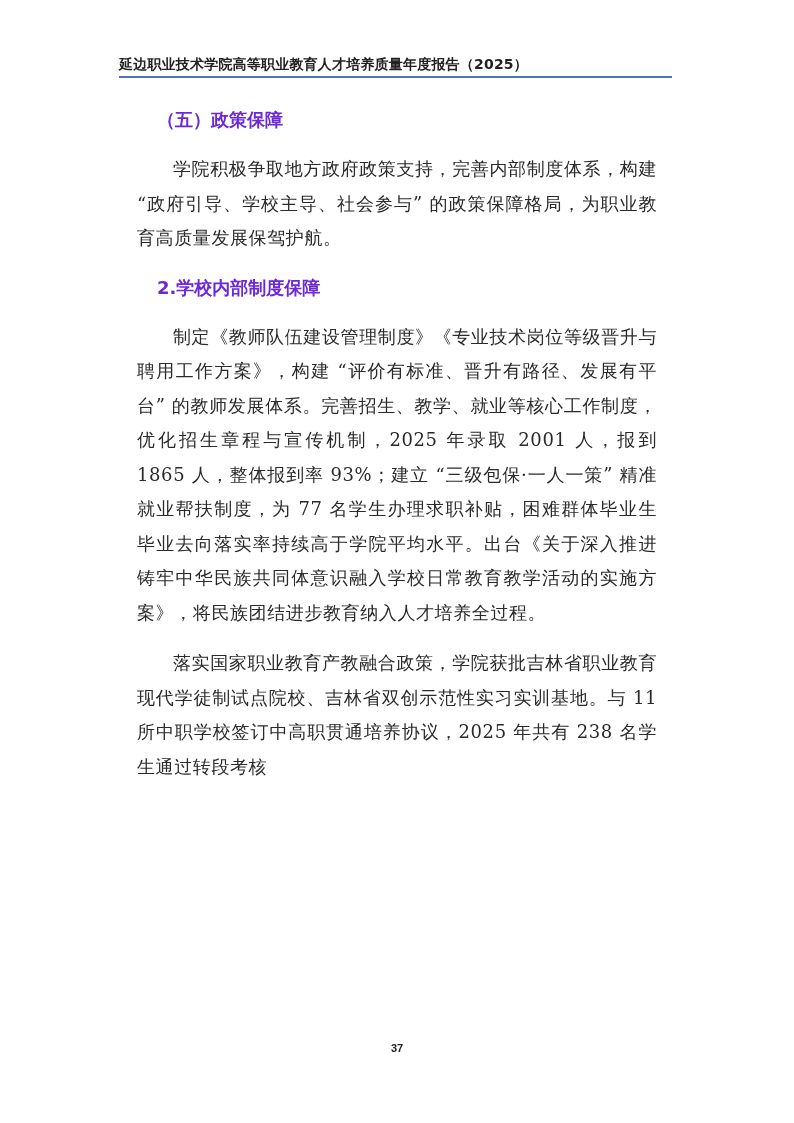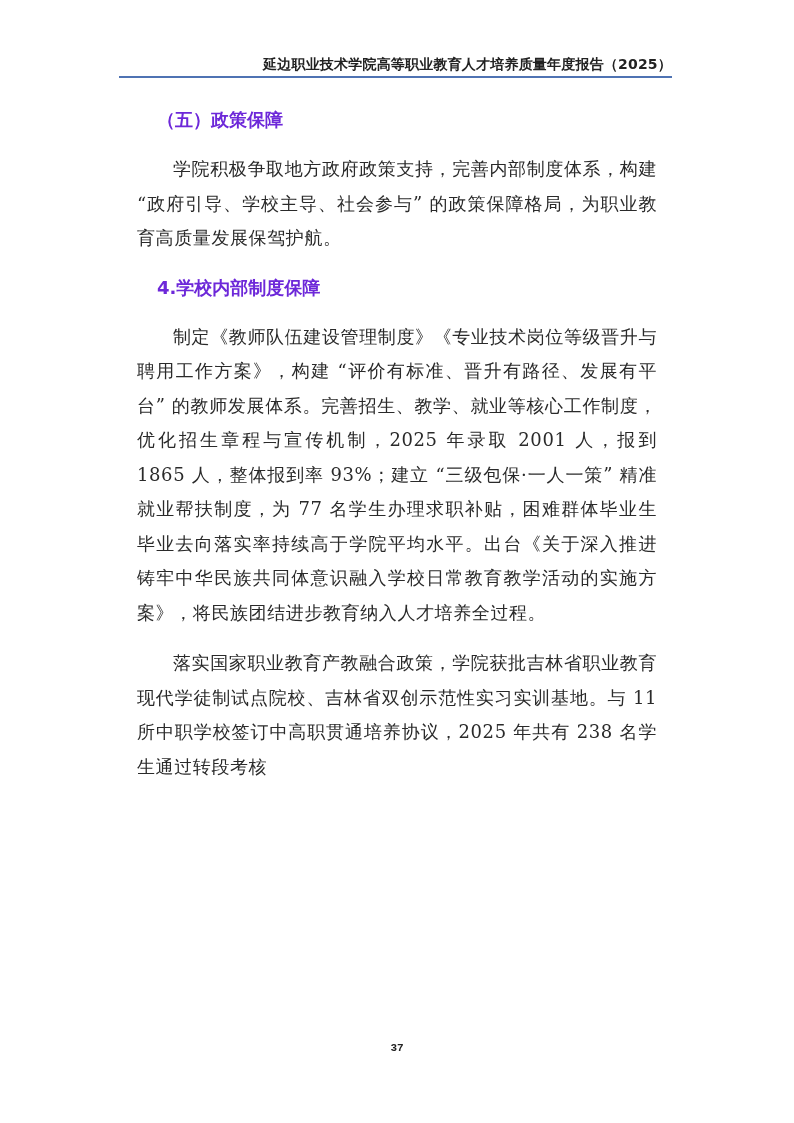--- a/index.html
+++ b/index.html
@@ -1,33 +1,33 @@
 <!DOCTYPE html>
 <html><head>
 <meta charset="utf-8">
 <style>
   html, body { margin: 0; padding: 0; background: #ffffff; }
   body { width: 794px; height: 1123px; position: relative; overflow: hidden; font-family: "DejaVu Serif", "Liberation Serif", serif; color: #222; }
-  .header { position: absolute; left: 119px; top: 56px; width: 553px; text-align: right; font-family: "DejaVu Sans", "Liberation Sans", sans-serif; font-size: 14px; font-weight: bold; color: #222; letter-spacing: 0.2px; }
+  .header { position: absolute; left: 119px; top: 56px; width: 553px; text-align: left; font-family: "DejaVu Sans", "Liberation Sans", sans-serif; font-size: 14px; font-weight: bold; color: #222; letter-spacing: 0.2px; }
   .header-rule { position: absolute; left: 119px; top: 76px; width: 553px; height: 2px; background: #4f73b3; }
   .content { position: absolute; left: 121px; top: 104px; width: 552px; }
   .h2 { font-family: "DejaVu Sans", "Liberation Sans", sans-serif; font-weight: bold; font-size: 18px; line-height: 32px; height: 32px; margin: 0 0 1px 0; padding-left: 36px; color: #6d28d9; }
   .p { font-size: 18px; line-height: 34.5px; text-indent: 36px; text-align: justify; margin: 16px; letter-spacing: 0.6px; color: #2a2a2a; }
-  .page-num { position: absolute; left: 0; width: 794px; top: 1042px; text-align: center; font-family: Liberation Mono, monospace; font-weight: bold; font-size: 11px; color: #222; }
+  .page-num { position: absolute; left: 0; width: 794px; top: 1042px; text-align: center; font-family: Liberation Sans, sans-serif; font-weight: bold; font-size: 11px; color: #222; }
 </style>
 </head>
 <body>
 
 <div class="header">延边职业技术学院高等职业教育人才培养质量年度报告（2025）</div>
 <div class="header-rule"></div>
 
 <div class="content">
   <div class="h2" style="padding-left:36px;">（五）政策保障</div>
   <p class="p">学院积极争取地方政府政策支持，完善内部制度体系，构建 “政府引导、学校主导、社会参与” 的政策保障格局，为职业教育高质量发展保驾护航。</p>
 
 
-  <div class="h2">4.学校内部制度保障</div>
+  <div class="h2">2.学校内部制度保障</div>
   <p class="p">制定《教师队伍建设管理制度》《专业技术岗位等级晋升与聘用工作方案》，构建 “评价有标准、晋升有路径、发展有平台” 的教师发展体系。完善招生、教学、就业等核心工作制度，优化招生章程与宣传机制，2025 年录取 2001 人，报到 1865 人，整体报到率 93%；建立 “三级包保·一人一策” 精准就业帮扶制度，为 77 名学生办理求职补贴，困难群体毕业生毕业去向落实率持续高于学院平均水平。出台《关于深入推进铸牢中华民族共同体意识融入学校日常教育教学活动的实施方案》，将民族团结进步教育纳入人才培养全过程。</p>
 
   <p class="p">落实国家职业教育产教融合政策，学院获批吉林省职业教育现代学徒制试点院校、吉林省双创示范性实习实训基地。与 11 所中职学校签订中高职贯通培养协议，2025 年共有 238 名学生通过转段考核</p>
 </div>
 
 <div class="page-num">37</div>
 
 </body></html>

